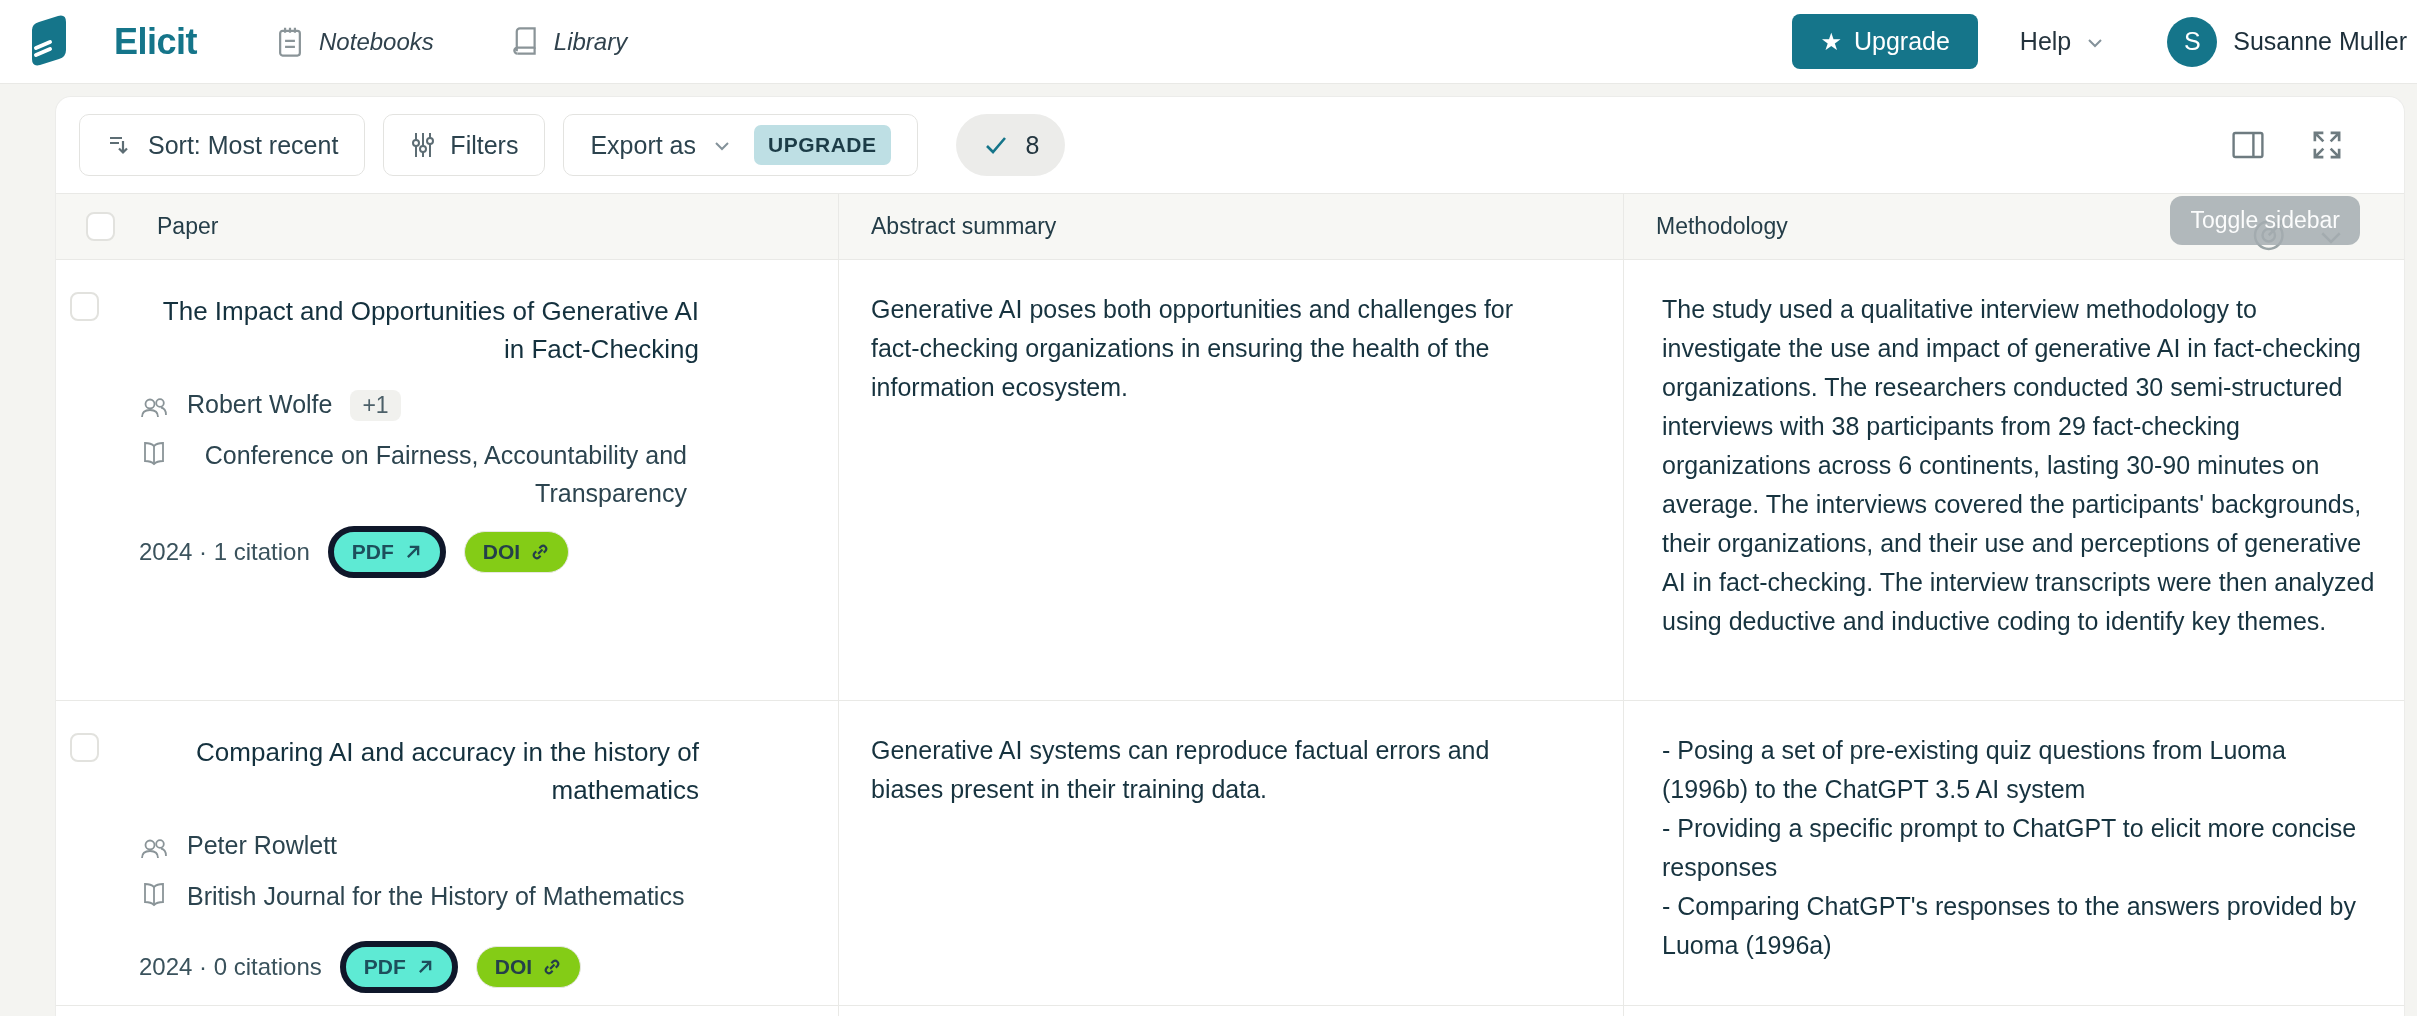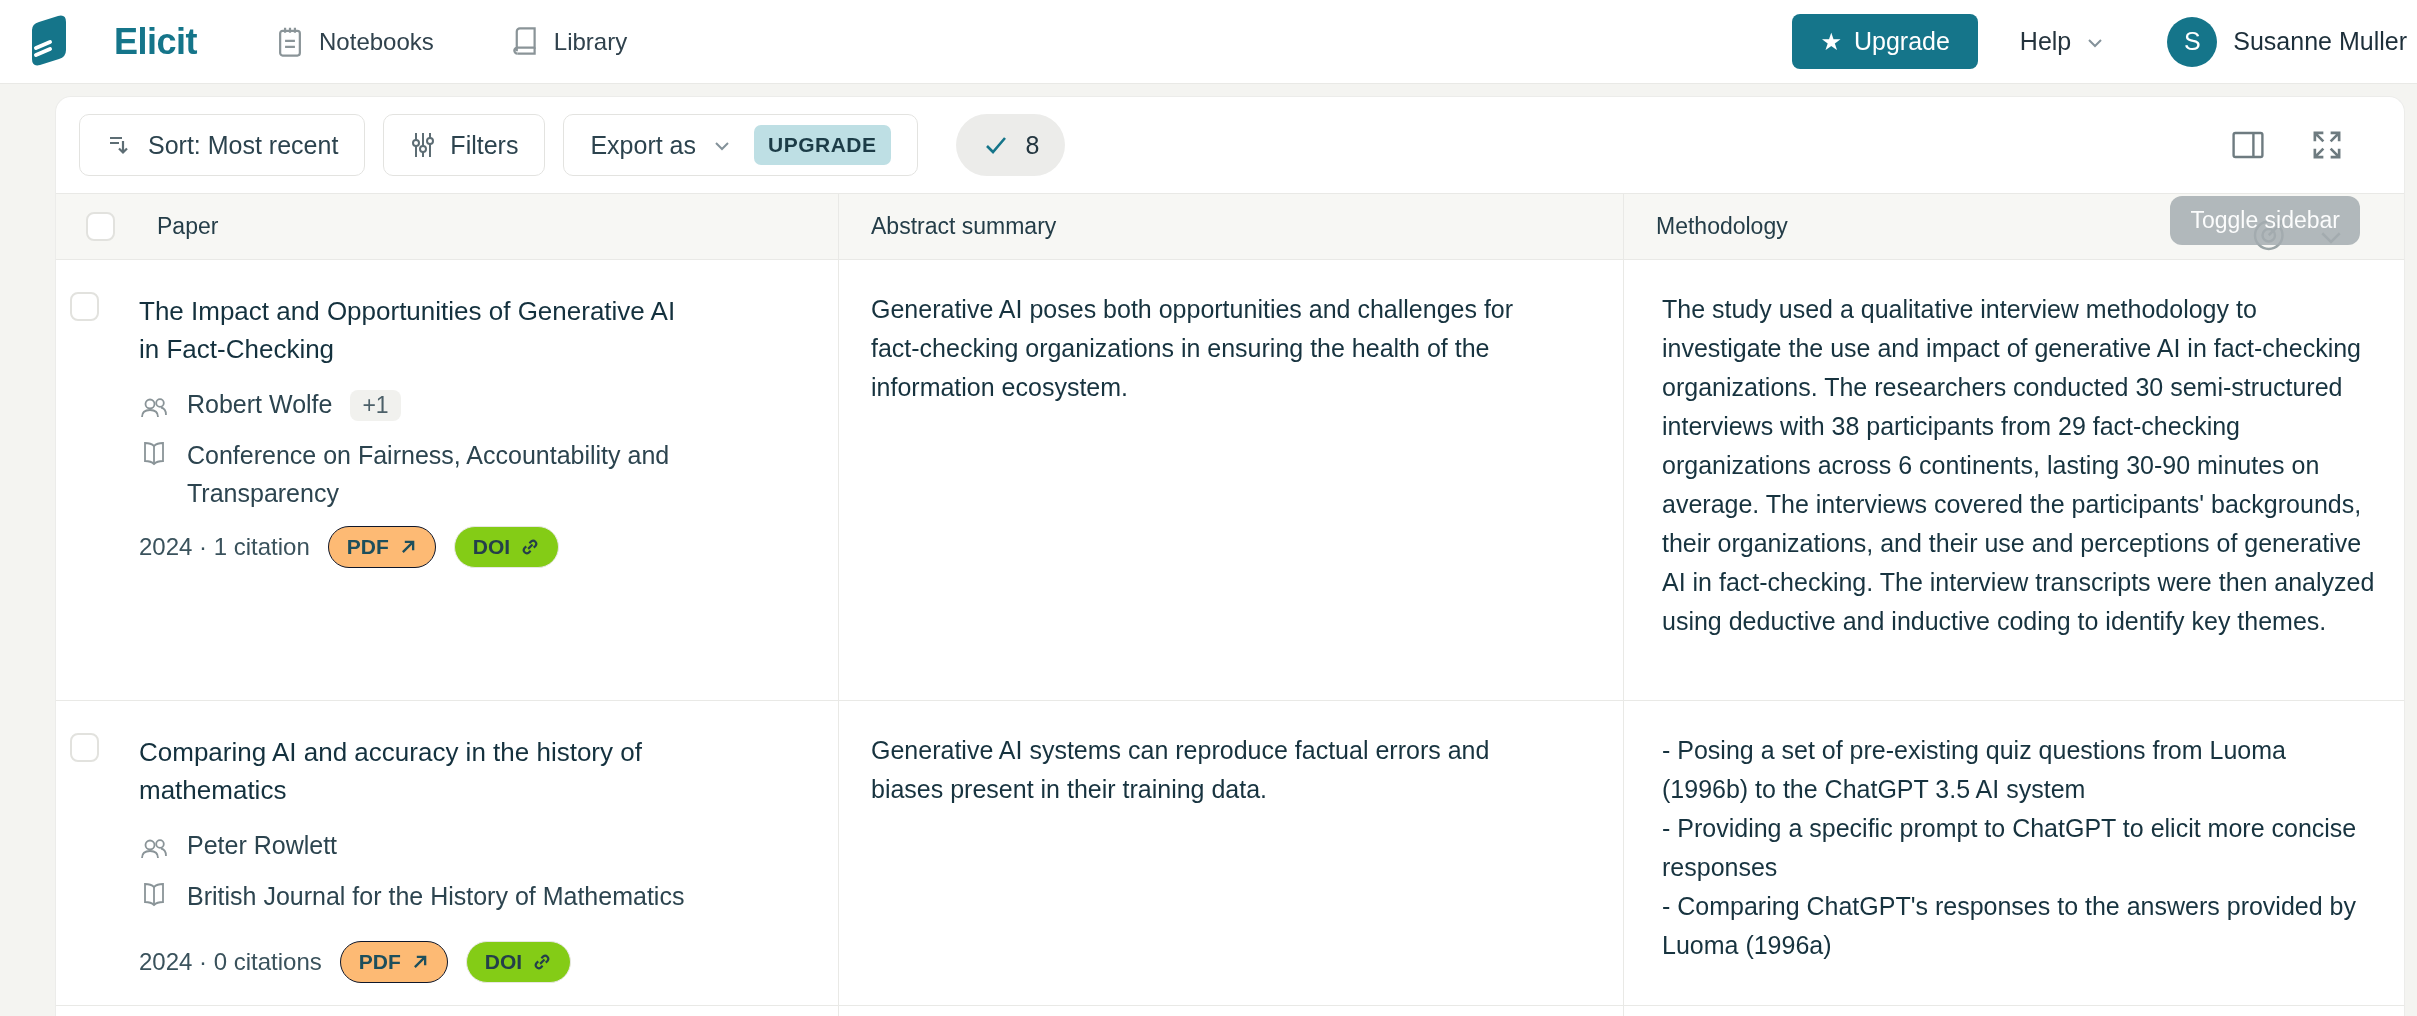--- a/index.html
+++ b/index.html
@@ -6,21 +6,21 @@
   html,body { width:2417px; height:1016px; overflow:hidden;
     font-family:"Liberation Sans", sans-serif; background:#f4f4f1; color:#1b3642; }
 
   
   .navbar { position:absolute; left:0; top:0; width:2417px; height:84px;
     background:#ffffff; border-bottom:1px solid #e9e9e6;
     display:flex; align-items:center; padding:0 10px 0 26px; }
   .logo { display:flex; align-items:center; gap:14px; cursor:pointer; }
   .logo-text { font-size:36px; font-weight:bold; color:#15758a; letter-spacing:-0.5px;margin-left:28px; }
   .nav-item { display:flex; align-items:center; gap:14px; margin-left:78px;
-    font-size:24px; color:#30424d; cursor:pointer; }
+    font-size:24px; color:#30424d; cursor:pointer;font-style:italic; }
   .nav-item .icn { color:#8a9498; display:flex; }
   .nav-right { margin-left:auto; display:flex; align-items:center; }
   .upgrade-btn { display:flex; align-items:center; gap:12px; background:#15758a; color:#ffffff;
     font-size:25px; padding:13px 28px; border-radius:8px; border:none; cursor:pointer; }
   .upgrade-btn .star { font-size:24px; }
   .help { display:flex; align-items:center; gap:12px; font-size:25px; color:#24333d;
     margin-left:42px; cursor:pointer; }
   .chev { color:#84929a; display:flex; }
   .user { display:flex; align-items:center; gap:16px; margin-left:60px; cursor:pointer; }
   .avatar { width:50px; height:50px; border-radius:50%; background:#15758a; color:#fff;
@@ -45,21 +45,21 @@
     background:#ececea; border-radius:32px; height:62px; padding:0 26px;
     font-size:25px; color:#233640; cursor:pointer; }
   .count-pill .icn { color:#15758a; display:flex; }
   .view-icons { margin-left:auto; display:flex; align-items:center; gap:44px; }
   .view-icons .icn { color:#6e7b80; display:flex; cursor:pointer; }
 
   
   .thead { display:flex; background:#f7f7f4; border-top:1px solid #e9e9e6;
     border-bottom:1px solid #e9e9e6; height:67px; align-items:center; position:relative; }
   .th { font-size:23px; color:#243d48; height:100%; display:flex; align-items:center; }
-  .col1 { width:783px; border-right:1px solid #e9e9e6; }
+  .col1 { width:783px; border-right:1px solid #e9e9e6;text-align:right; }
   .col2 { width:785px; border-right:1px solid #e9e9e6; }
   .col3 { flex:1; }
   .th.col1 { padding-left:30px; gap:42px; }
   .th.col2, .th.col3 { padding-left:32px; }
   .checkbox { width:29px; height:29px; border:2px solid #e2e2de; border-radius:8px;
     background:#fff; flex:none; cursor:pointer; }
 
   .trow { display:flex; border-bottom:1px solid #e9e9e6; background:#fff; }
   .row1 { height:441px; } .row2 { height:305px; }
   .cell { overflow:hidden; }
@@ -68,21 +68,21 @@
   .meta-line { display:flex; gap:18px; margin-top:22px; font-size:25px; color:#2c444f; }
   .meta-line .icn { color:#8a9498; flex:none; margin-top:4px; display:flex; }
   .venue-text { max-width:500px; line-height:38px; }
   .more-badge { background:#f1f1ee; border-radius:8px; padding:2px 12px; font-size:23px;
     color:#4c6069; align-self:flex-start; cursor:pointer; }
   .more-badge:empty { display:none; }
   .pub-line { display:flex; align-items:center; gap:18px; margin-top:14px; }
   .pub-meta { font-size:24px; color:#3a525c; }
   .chip { display:flex; align-items:center; gap:10px; font-size:21px; font-weight:bold;
     border-radius:999px; padding:8px 18px; cursor:pointer; }
-  .chip-pdf { background:#fdba74; border:1px solid #0f172a; color:#1d4f5c; }
+  .chip-pdf { background:#5eead4; border:6px solid #0f172a; color:#1d4f5c; }
   .chip-doi { background:#84cc16; border:1px solid #e7e7e3; color:#243f4a; }
   .chip .icn { display:flex; }
   .body-text { font-size:25px; line-height:39px; color:#17333f; }
   .abstract-cell { padding:30px 56px 0 32px; }
   .method-cell { padding:30px 28px 0 38px; }
   .pre { white-space:pre-line; }
 
   
   .hdr-actions { position:absolute; right:58px; top:20px; display:flex; gap:26px;
     color:#9aa4a6; }

